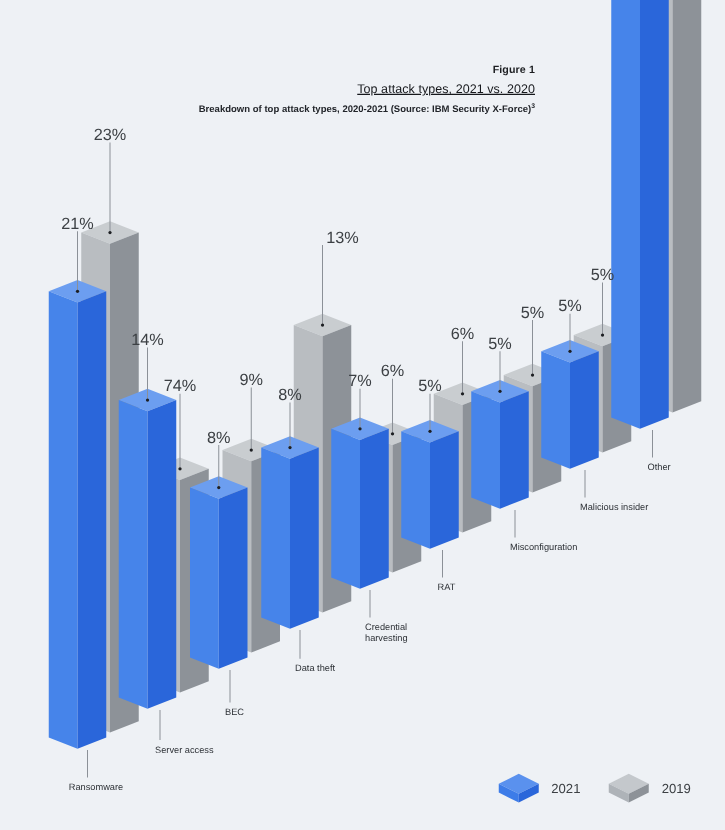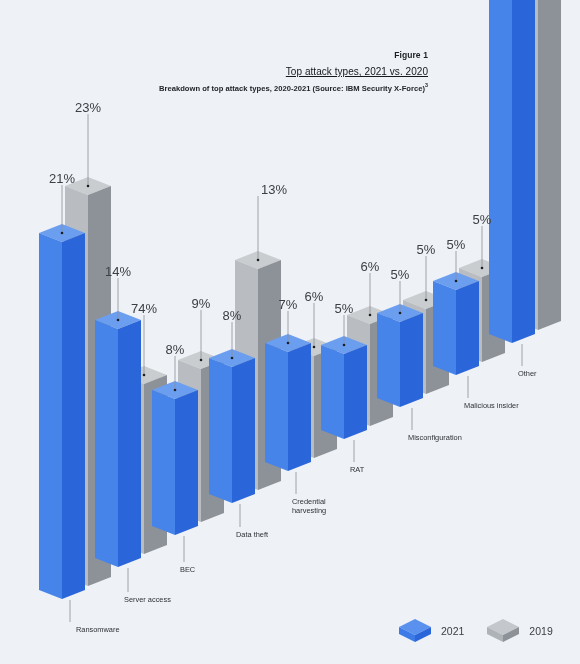--- a/index.html
+++ b/index.html
@@ -220,21 +220,21 @@
           <line x1="468" y1="376" x2="468" y2="398" stroke="#8b9097" stroke-width="0.8"></line>
           <line x1="512" y1="-125" x2="512" y2="-181" stroke="#8b9097" stroke-width="0.8"></line>
           <circle cx="512" cy="-125" r="1.3" fill="#1d1f22"></circle>
           <line x1="538" y1="-70" x2="538" y2="-152" stroke="#8b9097" stroke-width="0.8"></line>
           <circle cx="538" cy="-70" r="1.3" fill="#1d1f22"></circle>
           <line x1="522" y1="344" x2="522" y2="366" stroke="#8b9097" stroke-width="0.8"></line>
         </g>
       </svg>
   <div class="value-label" style="left: 62px; top: 171px;">21%</div>
       <div class="value-label" style="left: 88px; top: 100px;">23%</div>
-      <div class="cat-label" style="left: 76px; top: 625px;">Ransomware</div>
+      <div class="cat-label" style="left: 55px; top: 625px;">Ransomware</div>
       <div class="value-label" style="left: 118px; top: 264px;">14%</div>
       <div class="value-label" style="left: 144px; top: 301px;">74%</div>
       <div class="cat-label" style="left: 124px; top: 595px;">Server access</div>
       <div class="value-label" style="left: 175px; top: 342px;">8%</div>
       <div class="value-label" style="left: 201px; top: 296px;">9%</div>
       <div class="cat-label" style="left: 180px; top: 565px;">BEC</div>
       <div class="value-label" style="left: 232px; top: 308px;">8%</div>
       <div class="value-label" style="left: 258px; top: 182px; margin-left: 16px;">13%</div>
       <div class="cat-label" style="left: 236px; top: 530px;">Data theft</div>
       <div class="value-label" style="left: 288px; top: 297px;">7%</div>

